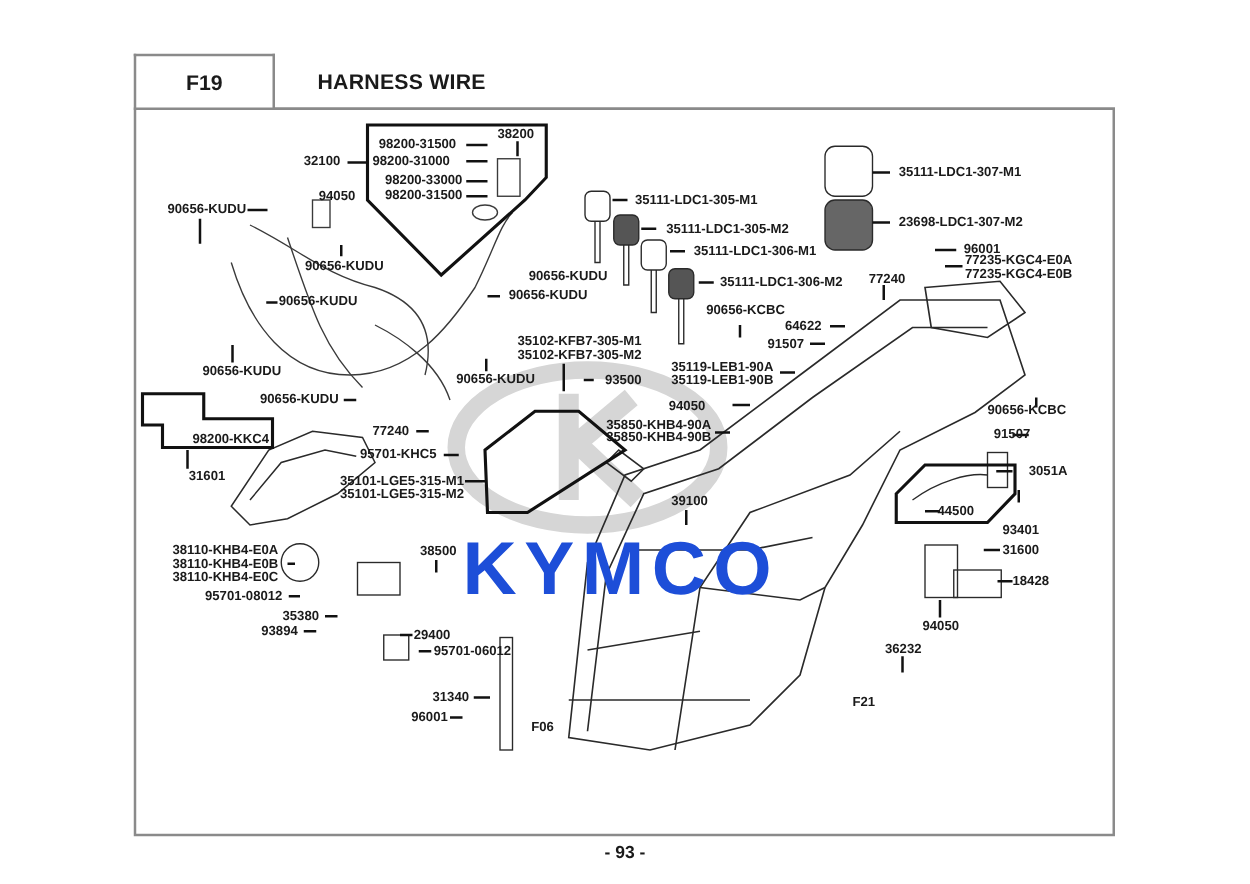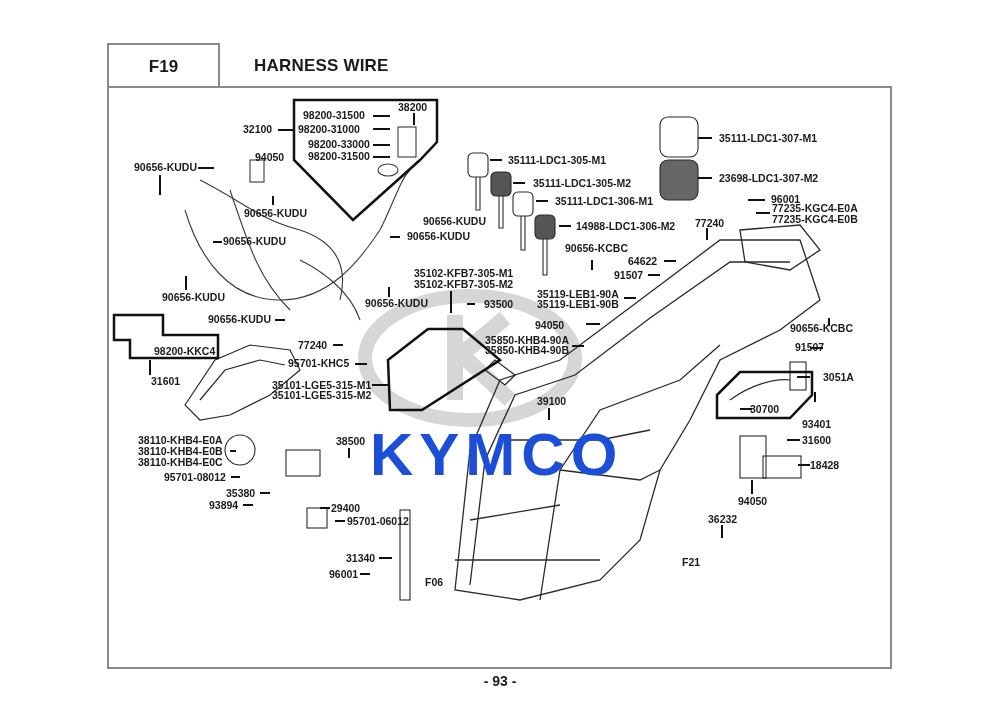--- a/index.html
+++ b/index.html
@@ -159,21 +159,21 @@
 <div class="lbl" style="left:208px;top:314px">90656-KUDU</div>
 <div class="lbl" style="left:365px;top:298px">90656-KUDU</div>
 <div class="lbl" style="left:407px;top:231px">90656-KUDU</div>
 <div class="lbl" style="left:423px;top:216px">90656-KUDU</div>
 <div class="lbl" style="left:154px;top:346px">98200-KKC4</div>
 <div class="lbl" style="left:151px;top:376px">31601</div>
 
 <div class="lbl" style="left:508px;top:155px">35111-LDC1-305-M1</div>
 <div class="lbl" style="left:533px;top:178px">35111-LDC1-305-M2</div>
 <div class="lbl" style="left:555px;top:196px">35111-LDC1-306-M1</div>
-<div class="lbl" style="left:576px;top:221px">14988-LDC1-306-M2</div>
+<div class="lbl" style="left:576px;top:221px">35111-LDC1-306-M2</div>
 <div class="lbl" style="left:719px;top:133px">35111-LDC1-307-M1</div>
 <div class="lbl" style="left:719px;top:173px">23698-LDC1-307-M2</div>
 <div class="lbl" style="left:771px;top:194px">96001</div>
 <div class="lbl" style="left:772px;top:203px">77235-KGC4-E0A</div>
 <div class="lbl" style="left:772px;top:214px">77235-KGC4-E0B</div>
 <div class="lbl" style="left:695px;top:218px">77240</div>
 <div class="lbl" style="left:565px;top:243px">90656-KCBC</div>
 <div class="lbl" style="left:628px;top:256px">64622</div>
 <div class="lbl" style="left:614px;top:270px">91507</div>
 <div class="lbl" style="left:537px;top:289px">35119-LEB1-90A</div>
@@ -183,21 +183,21 @@
 <div class="lbl" style="left:485px;top:345px">35850-KHB4-90B</div>
 <div class="lbl" style="left:414px;top:268px">35102-KFB7-305-M1</div>
 <div class="lbl" style="left:414px;top:279px">35102-KFB7-305-M2</div>
 <div class="lbl" style="left:484px;top:299px">93500</div>
 <div class="lbl" style="left:298px;top:340px">77240</div>
 <div class="lbl" style="left:288px;top:358px">95701-KHC5</div>
 <div class="lbl" style="left:272px;top:380px">35101-LGE5-315-M1</div>
 <div class="lbl" style="left:272px;top:390px">35101-LGE5-315-M2</div>
 <div class="lbl" style="left:537px;top:396px">39100</div>
 <div class="lbl" style="left:823px;top:372px">3051A</div>
-<div class="lbl" style="left:750px;top:404px">30700</div>
+<div class="lbl" style="left:750px;top:404px">44500</div>
 <div class="lbl" style="left:802px;top:419px">93401</div>
 <div class="lbl" style="left:802px;top:435px">31600</div>
 <div class="lbl" style="left:810px;top:460px">18428</div>
 <div class="lbl" style="left:738px;top:496px">94050</div>
 <div class="lbl" style="left:708px;top:514px">36232</div>
 <div class="lbl" style="left:682px;top:557px">F21</div>
 <div class="lbl" style="left:790px;top:323px">90656-KCBC</div>
 <div class="lbl" style="left:795px;top:342px">91507</div>
 
 <div class="lbl" style="left:138px;top:435px">38110-KHB4-E0A</div>

